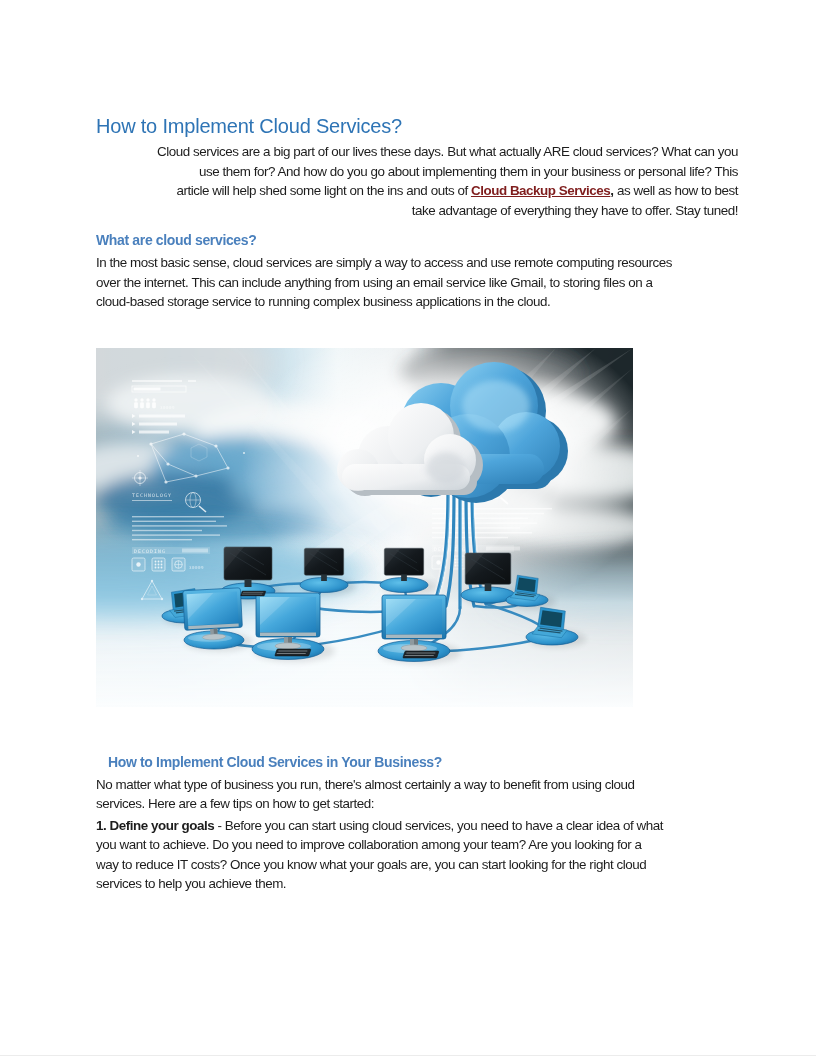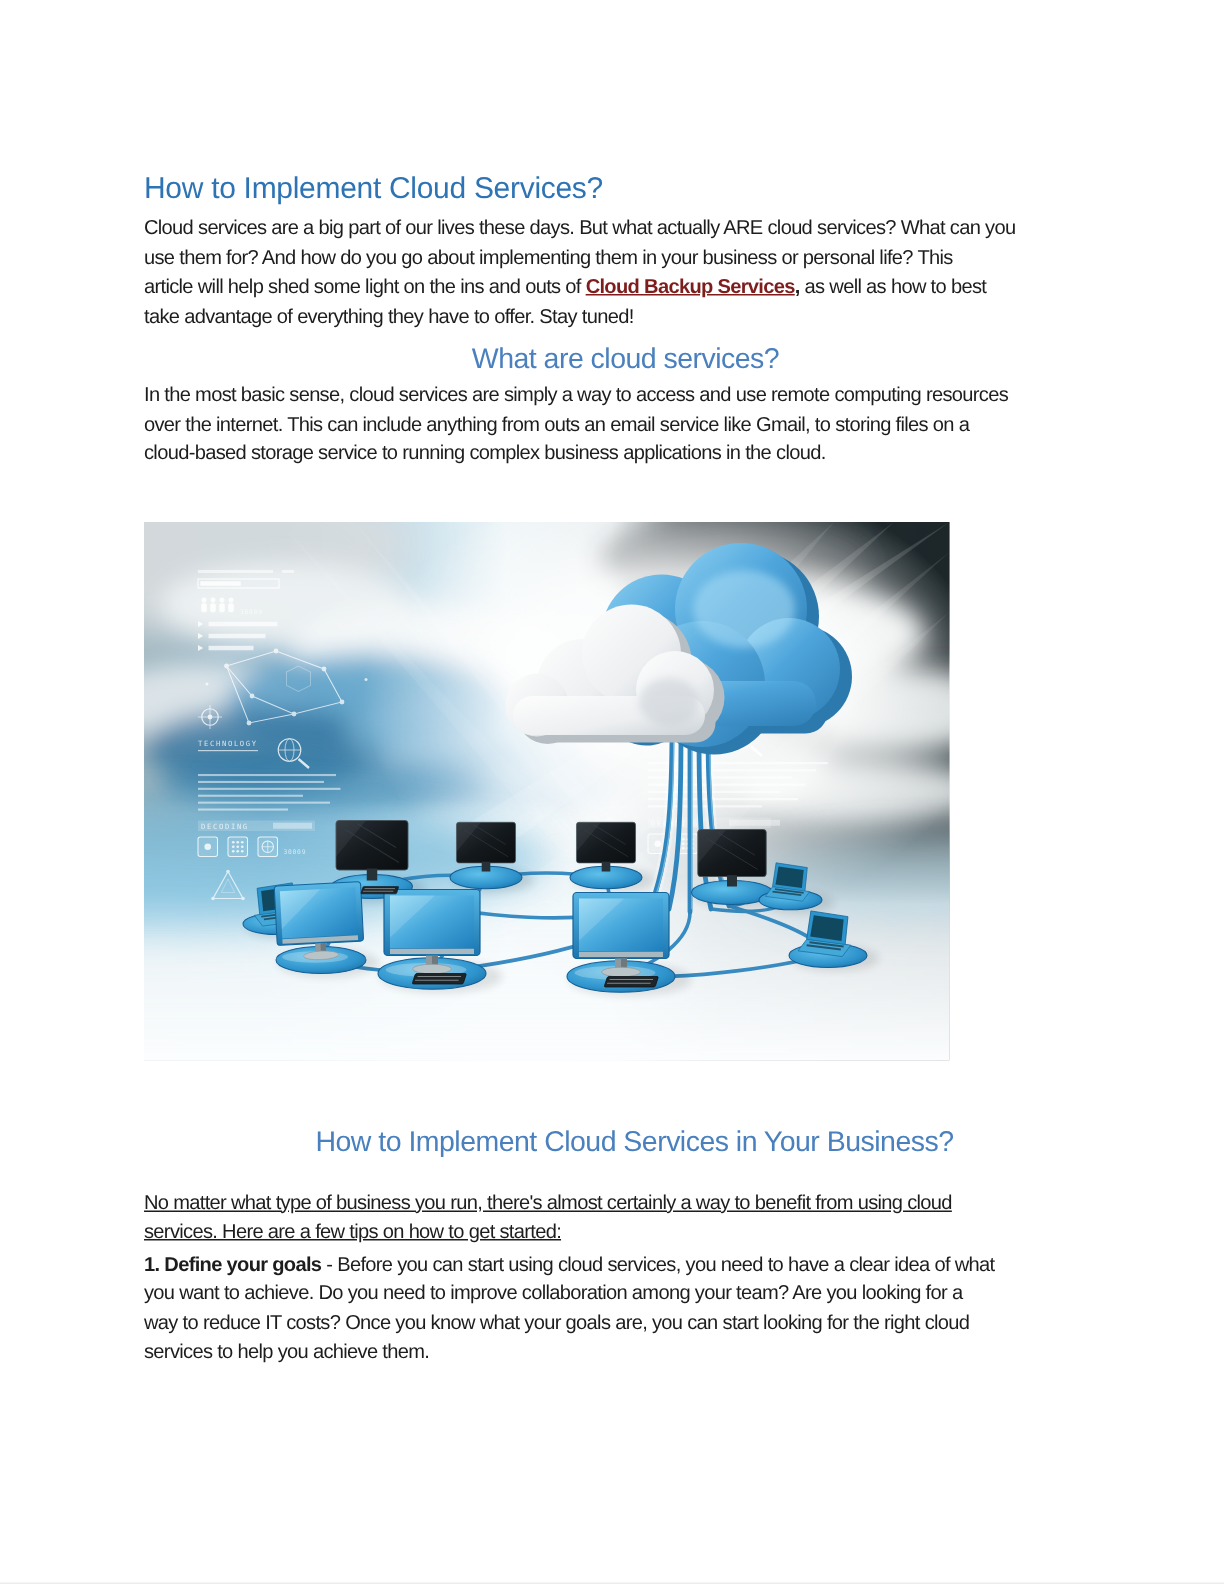--- a/index.html
+++ b/index.html
@@ -2,27 +2,27 @@
 <html><head>
 <meta charset="utf-8">
 <style>
   html,body{margin:0;padding:0;background:#fff;}
   .page{position:relative;width:816px;height:1056px;background:#ffffff;overflow:hidden;
         font-family:"Liberation Sans",sans-serif;}
   .doc{margin-left:96px;width:642px;color:#1d1d1d;font-size:13.4px;line-height:19.5px;
        letter-spacing:-0.45px;}
   .h1{margin:113px 0 0 0;font-size:20px;line-height:26px;font-weight:400;
       color:#2E74B5;letter-spacing:-0.2px;}
-  .h2{font-size:19px;line-height:22px;font-weight:400;color:#4A80BD;letter-spacing:-0.35px;text-align:center;}
+  .h2{font-size:14px;line-height:22px;font-weight:700;color:#4A80BD;letter-spacing:-0.35px;}
   .h2a{margin:9px 0 0 0;}
   .h2b{margin:44px 0 0 12px;}
   .p{white-space:pre-line;margin:0;}
-  .lead{margin-top:3px;}
+  .lead{margin-top:3px;text-align:right;}
   .body2{margin-top:2px;}
-  .body3{margin-top:19px;text-decoration:underline;}
+  .body3{margin-top:2px;}
   .body4{margin-top:2px;}
   .bold{font-weight:700;letter-spacing:-0.45px;}
   a.doclink{color:#7f1d1d;font-weight:700;text-decoration:underline;cursor:pointer;}
   .fig{margin:36px 0 0 0;width:537px;height:359px;line-height:0;}
   .hudtext{font-family:"DejaVu Sans Mono",monospace;font-size:4.8px;fill:#ffffff;
            letter-spacing:1.1px;opacity:.95;}
   .hudnum{font-family:"DejaVu Sans Mono",monospace;font-size:4.2px;fill:#ffffff;
           letter-spacing:.5px;opacity:.85;}
   .pageedge{position:absolute;left:0;bottom:0;width:816px;height:1px;background:#ececec;}
 </style>
@@ -35,21 +35,21 @@
     <h1 class="h1">How to Implement Cloud Services?</h1>
 
     <p class="p lead"><span>Cloud services are a big part of our lives these days. But what actually ARE cloud services? What can you
 use them for? And how do you go about implementing them in your business or personal life? This
 article will help shed some light on the ins and outs of </span><a class="doclink" href="#">Cloud Backup Services</a><span class="bold">,</span><span> as well as how to best
 take advantage of everything they have to offer. Stay tuned!</span></p>
 
     <h2 class="h2 h2a">What are cloud services?</h2>
 
     <p class="p body2">In the most basic sense, cloud services are simply a way to access and use remote computing resources
-over the internet. This can include anything from outs an email service like Gmail, to storing files on a
+over the internet. This can include anything from using an email service like Gmail, to storing files on a
 cloud-based storage service to running complex business applications in the cloud.</p>
 
     <div class="fig" role="img" aria-label="Cloud computing illustration: a blue and a white 3D cloud connected by cables to a ring of blue desktop computers and laptops, with digital HUD overlays on a dramatic sky background">
       <svg width="537" height="359" viewBox="0 0 537 359" xmlns="http://www.w3.org/2000/svg">
         <defs>
           <linearGradient id="gSky" x1="0" y1="0" x2="1" y2="0">
             <stop offset="0" stop-color="#9DB4BE"></stop>
               <stop offset=".15" stop-color="#8FB6CC"></stop>
             <stop offset=".30" stop-color="#BFDCEA"></stop>
               <stop offset=".45" stop-color="#EFF6F8"></stop>

